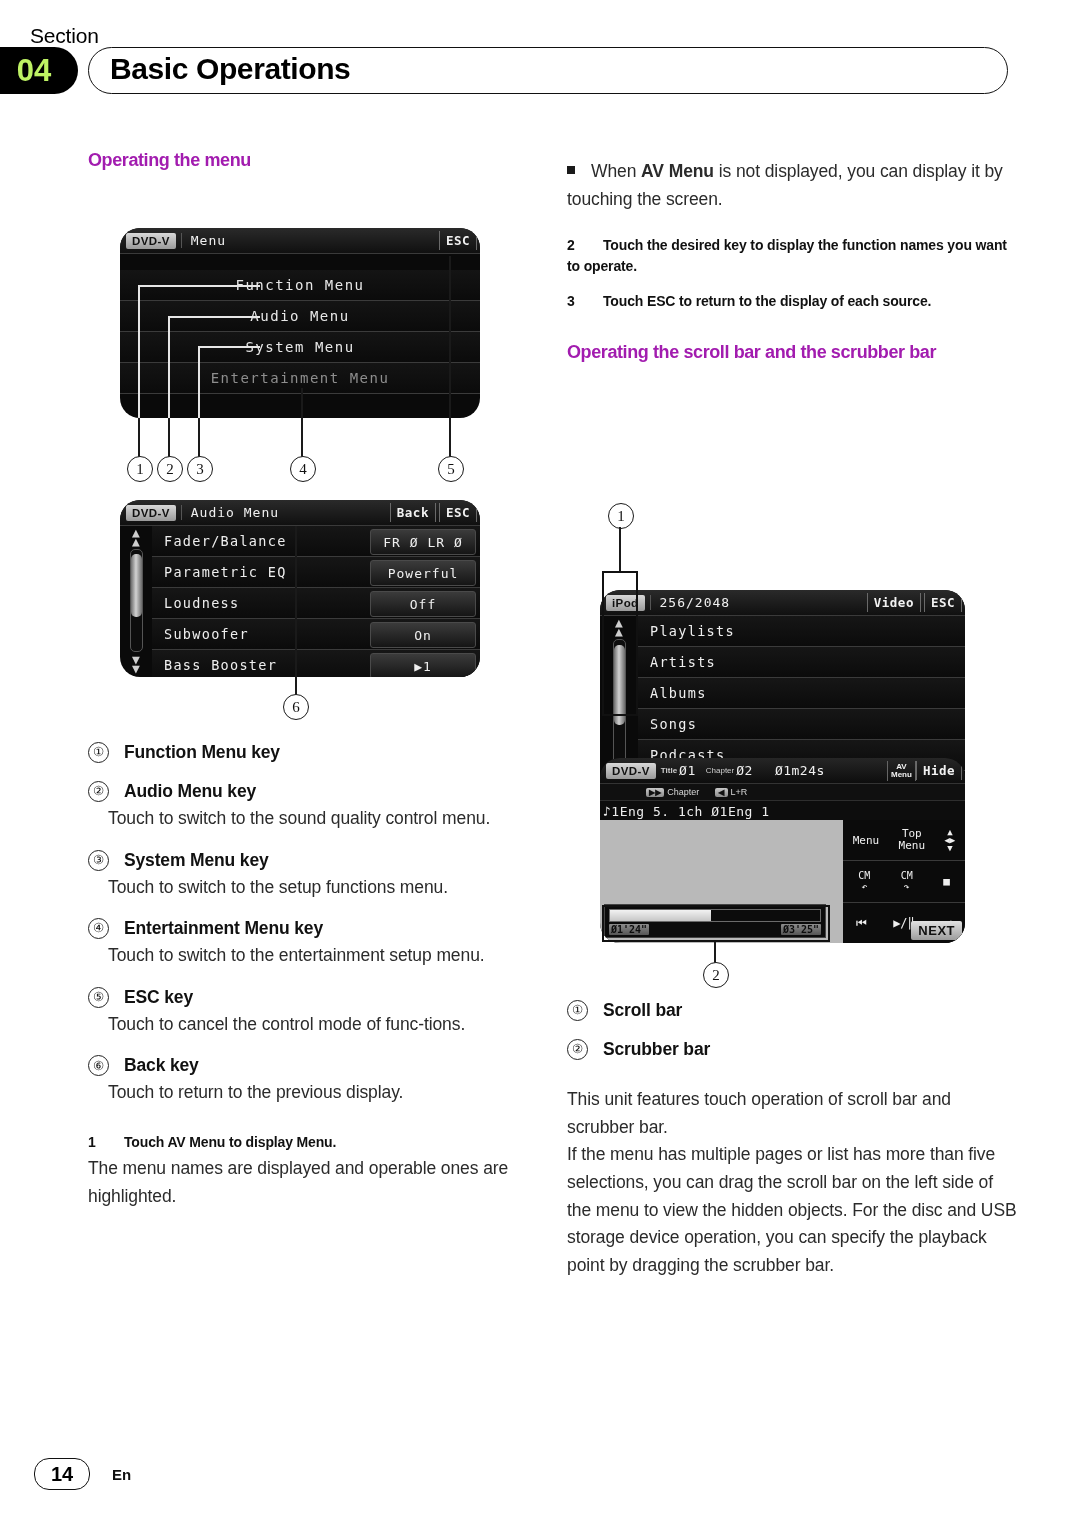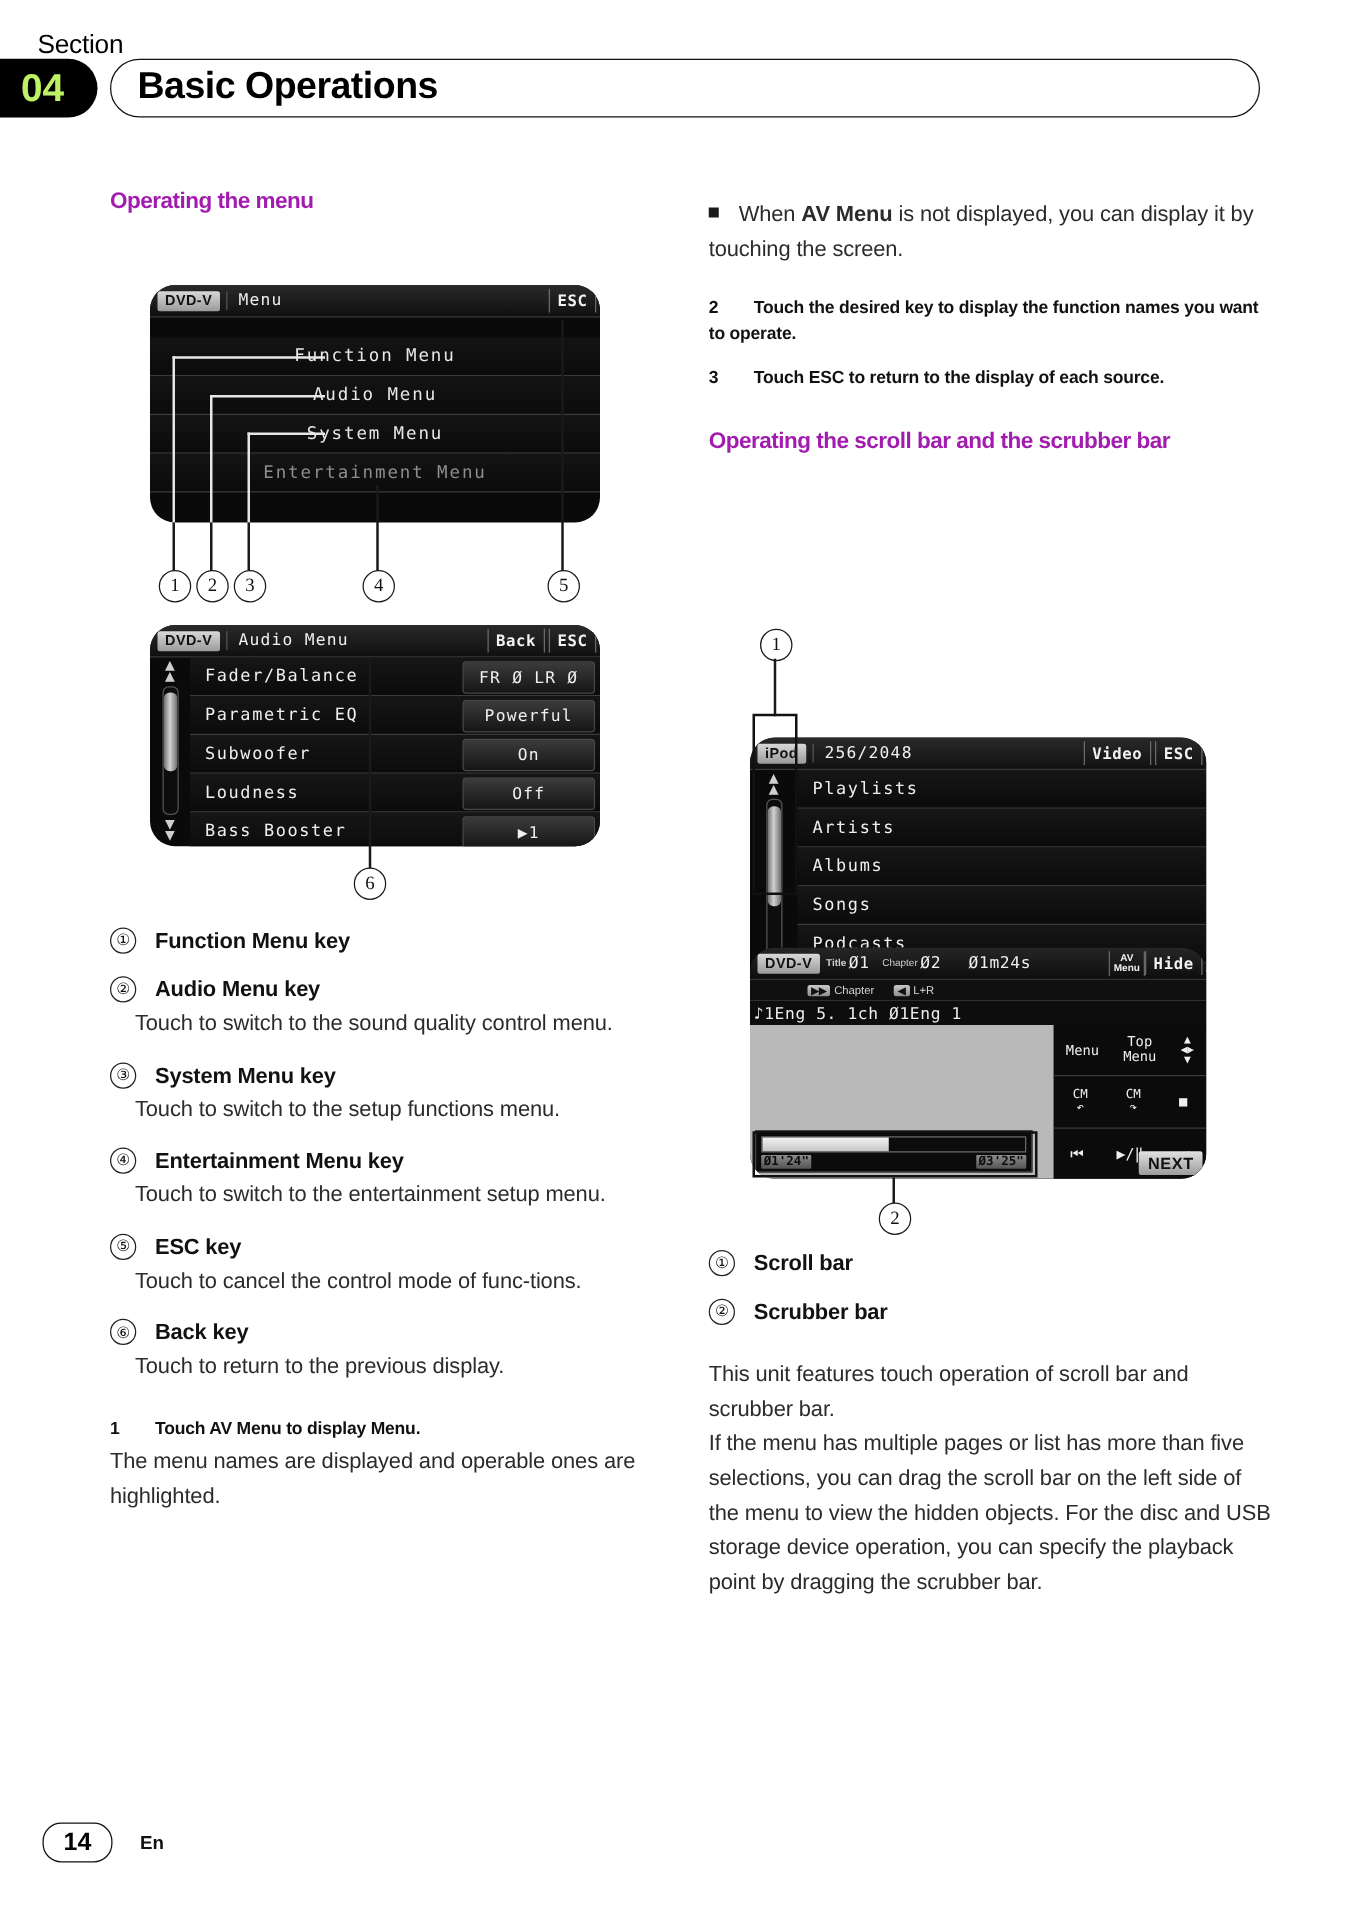--- a/index.html
+++ b/index.html
@@ -445,26 +445,26 @@
     <div style="margin-left:32px;">
       <div class="lrow">
         <span class="lbl">Fader/Balance</span>
         <span class="val">FR Ø LR Ø</span>
       </div>
       <div class="lrow">
         <span class="lbl">Parametric EQ</span>
         <span class="val">Powerful</span>
       </div>
       <div class="lrow">
+        <span class="lbl">Loudness</span>
+        <span class="val">Off</span>
+      </div>
+      <div class="lrow">
         <span class="lbl">Subwoofer</span>
         <span class="val">On</span>
-      </div>
-      <div class="lrow">
-        <span class="lbl">Loudness</span>
-        <span class="val">Off</span>
       </div>
       <div class="lrow">
         <span class="lbl">Bass Booster</span>
         <span class="val">▶1</span>
       </div>
     </div>
     <div class="scrollcol">
       <span class="chev">▲<br>▲</span>
       <span class="sb-track">
         <span class="sb-thumb"></span>

